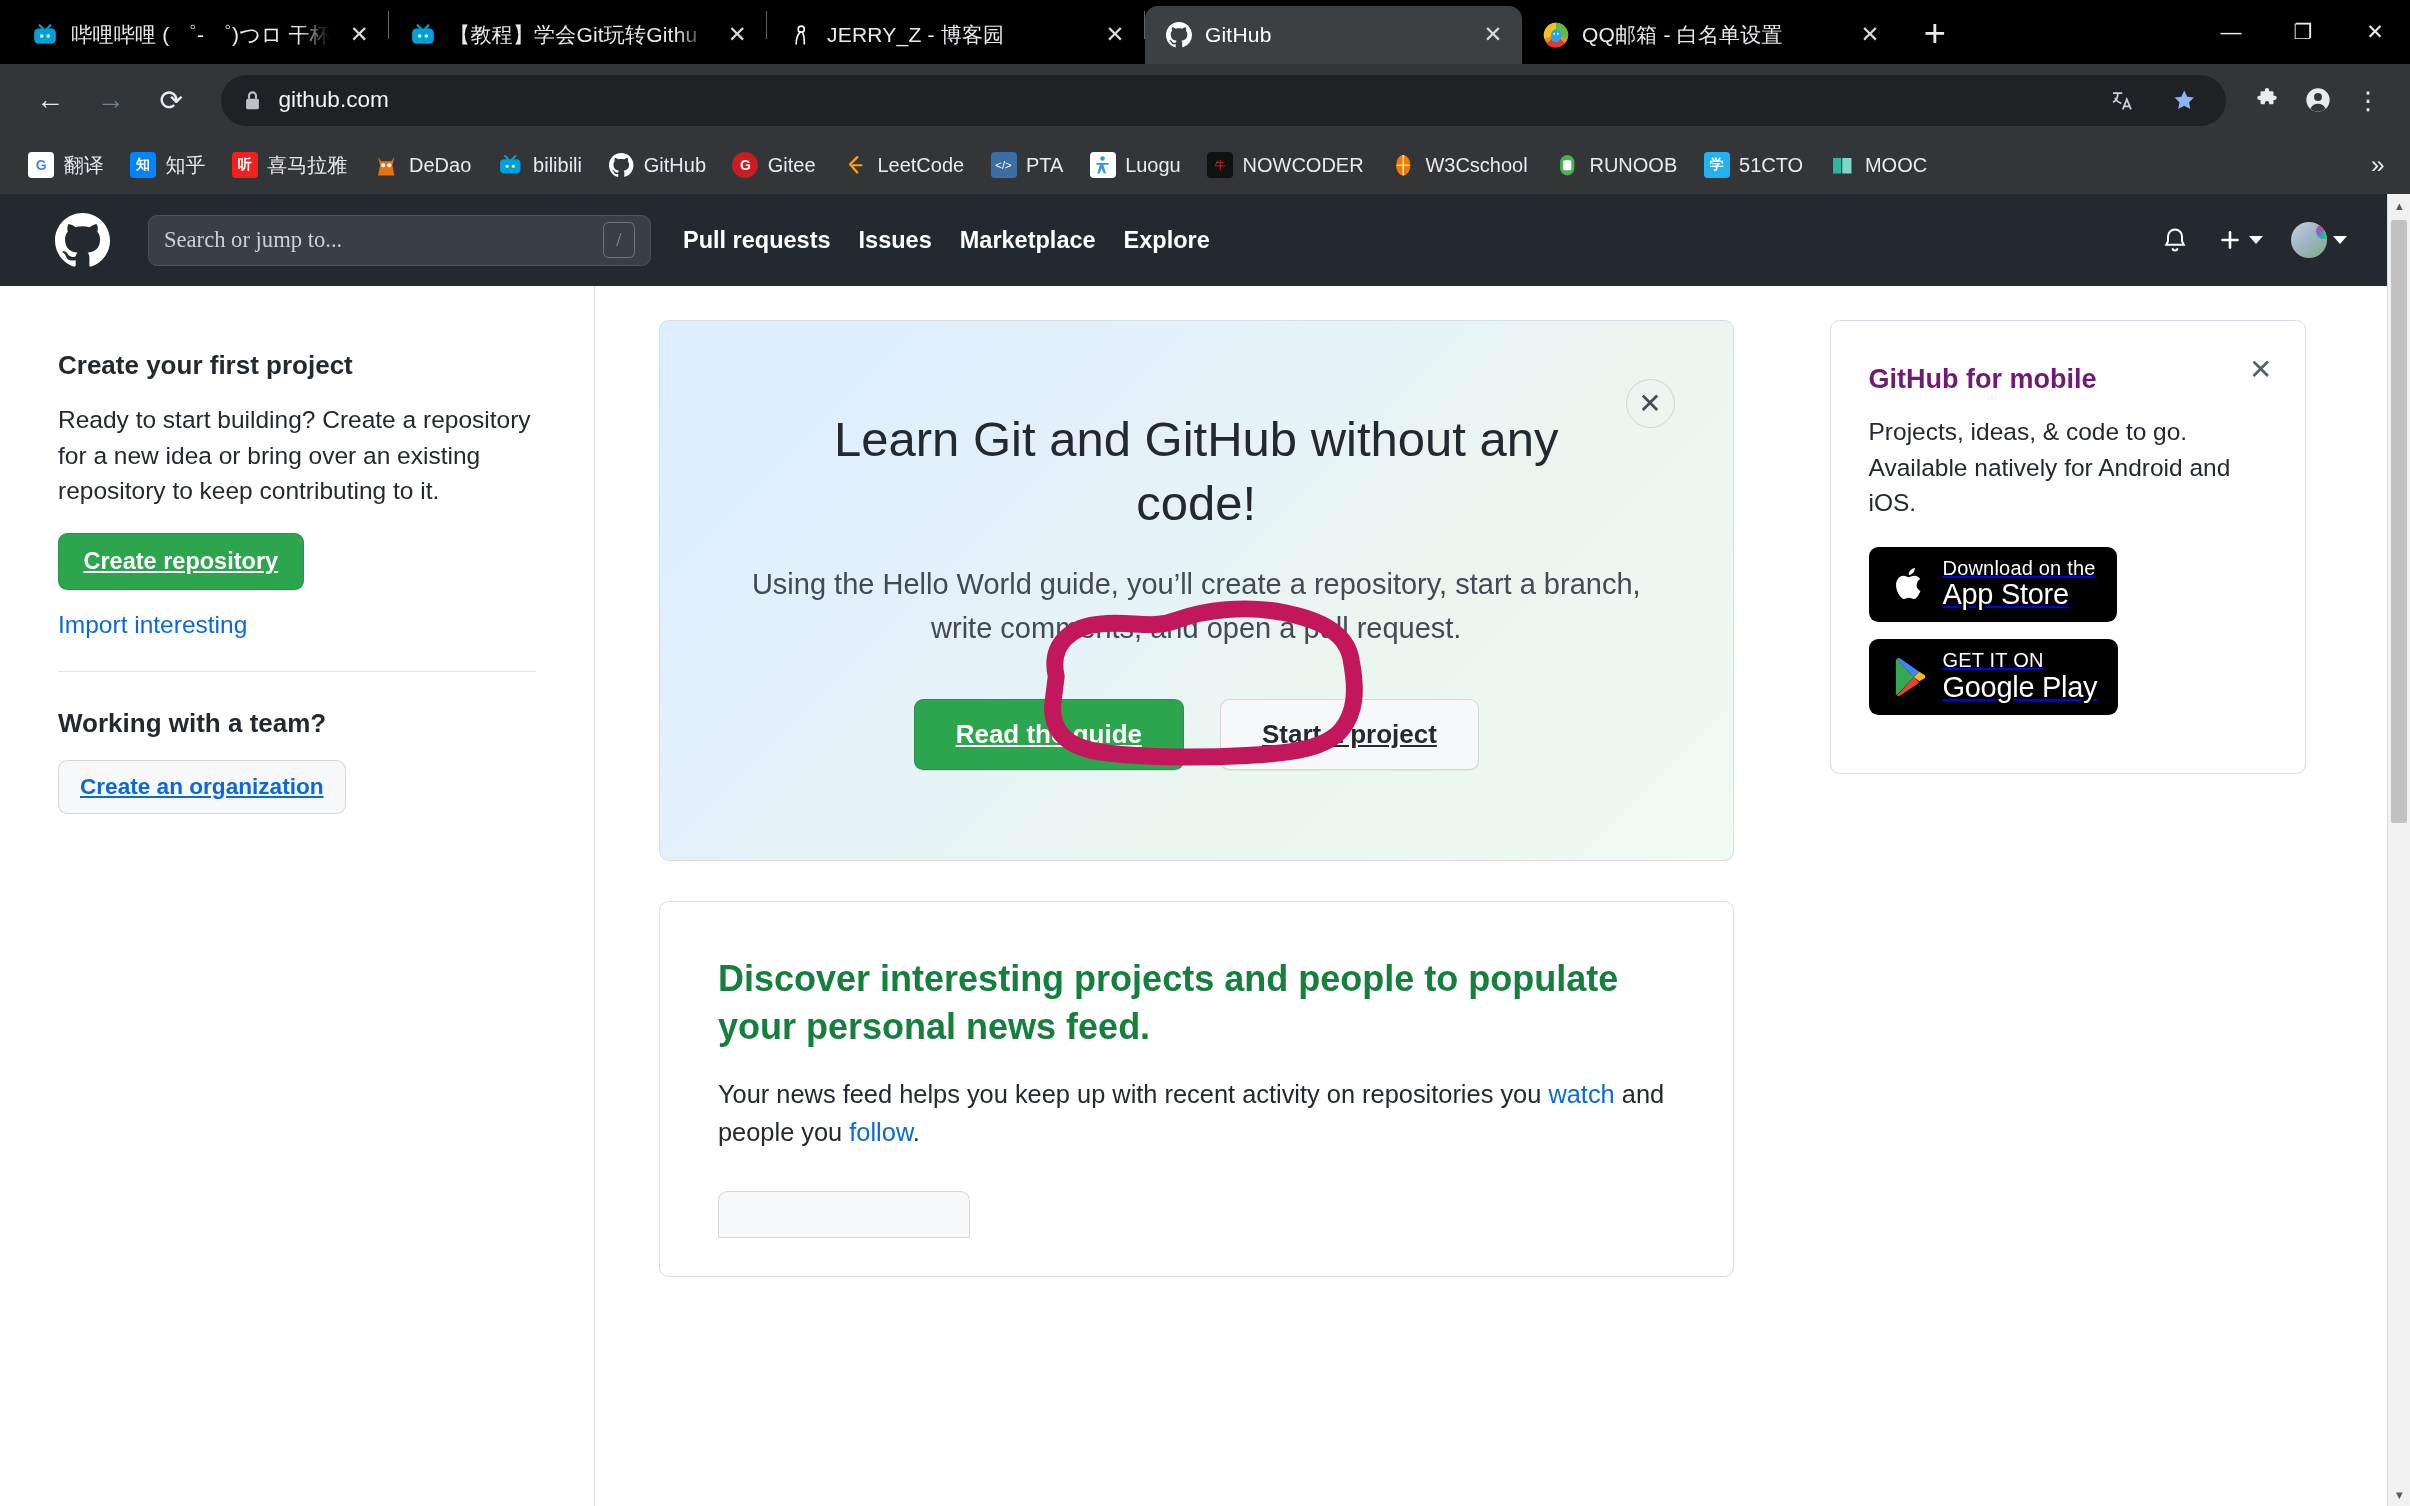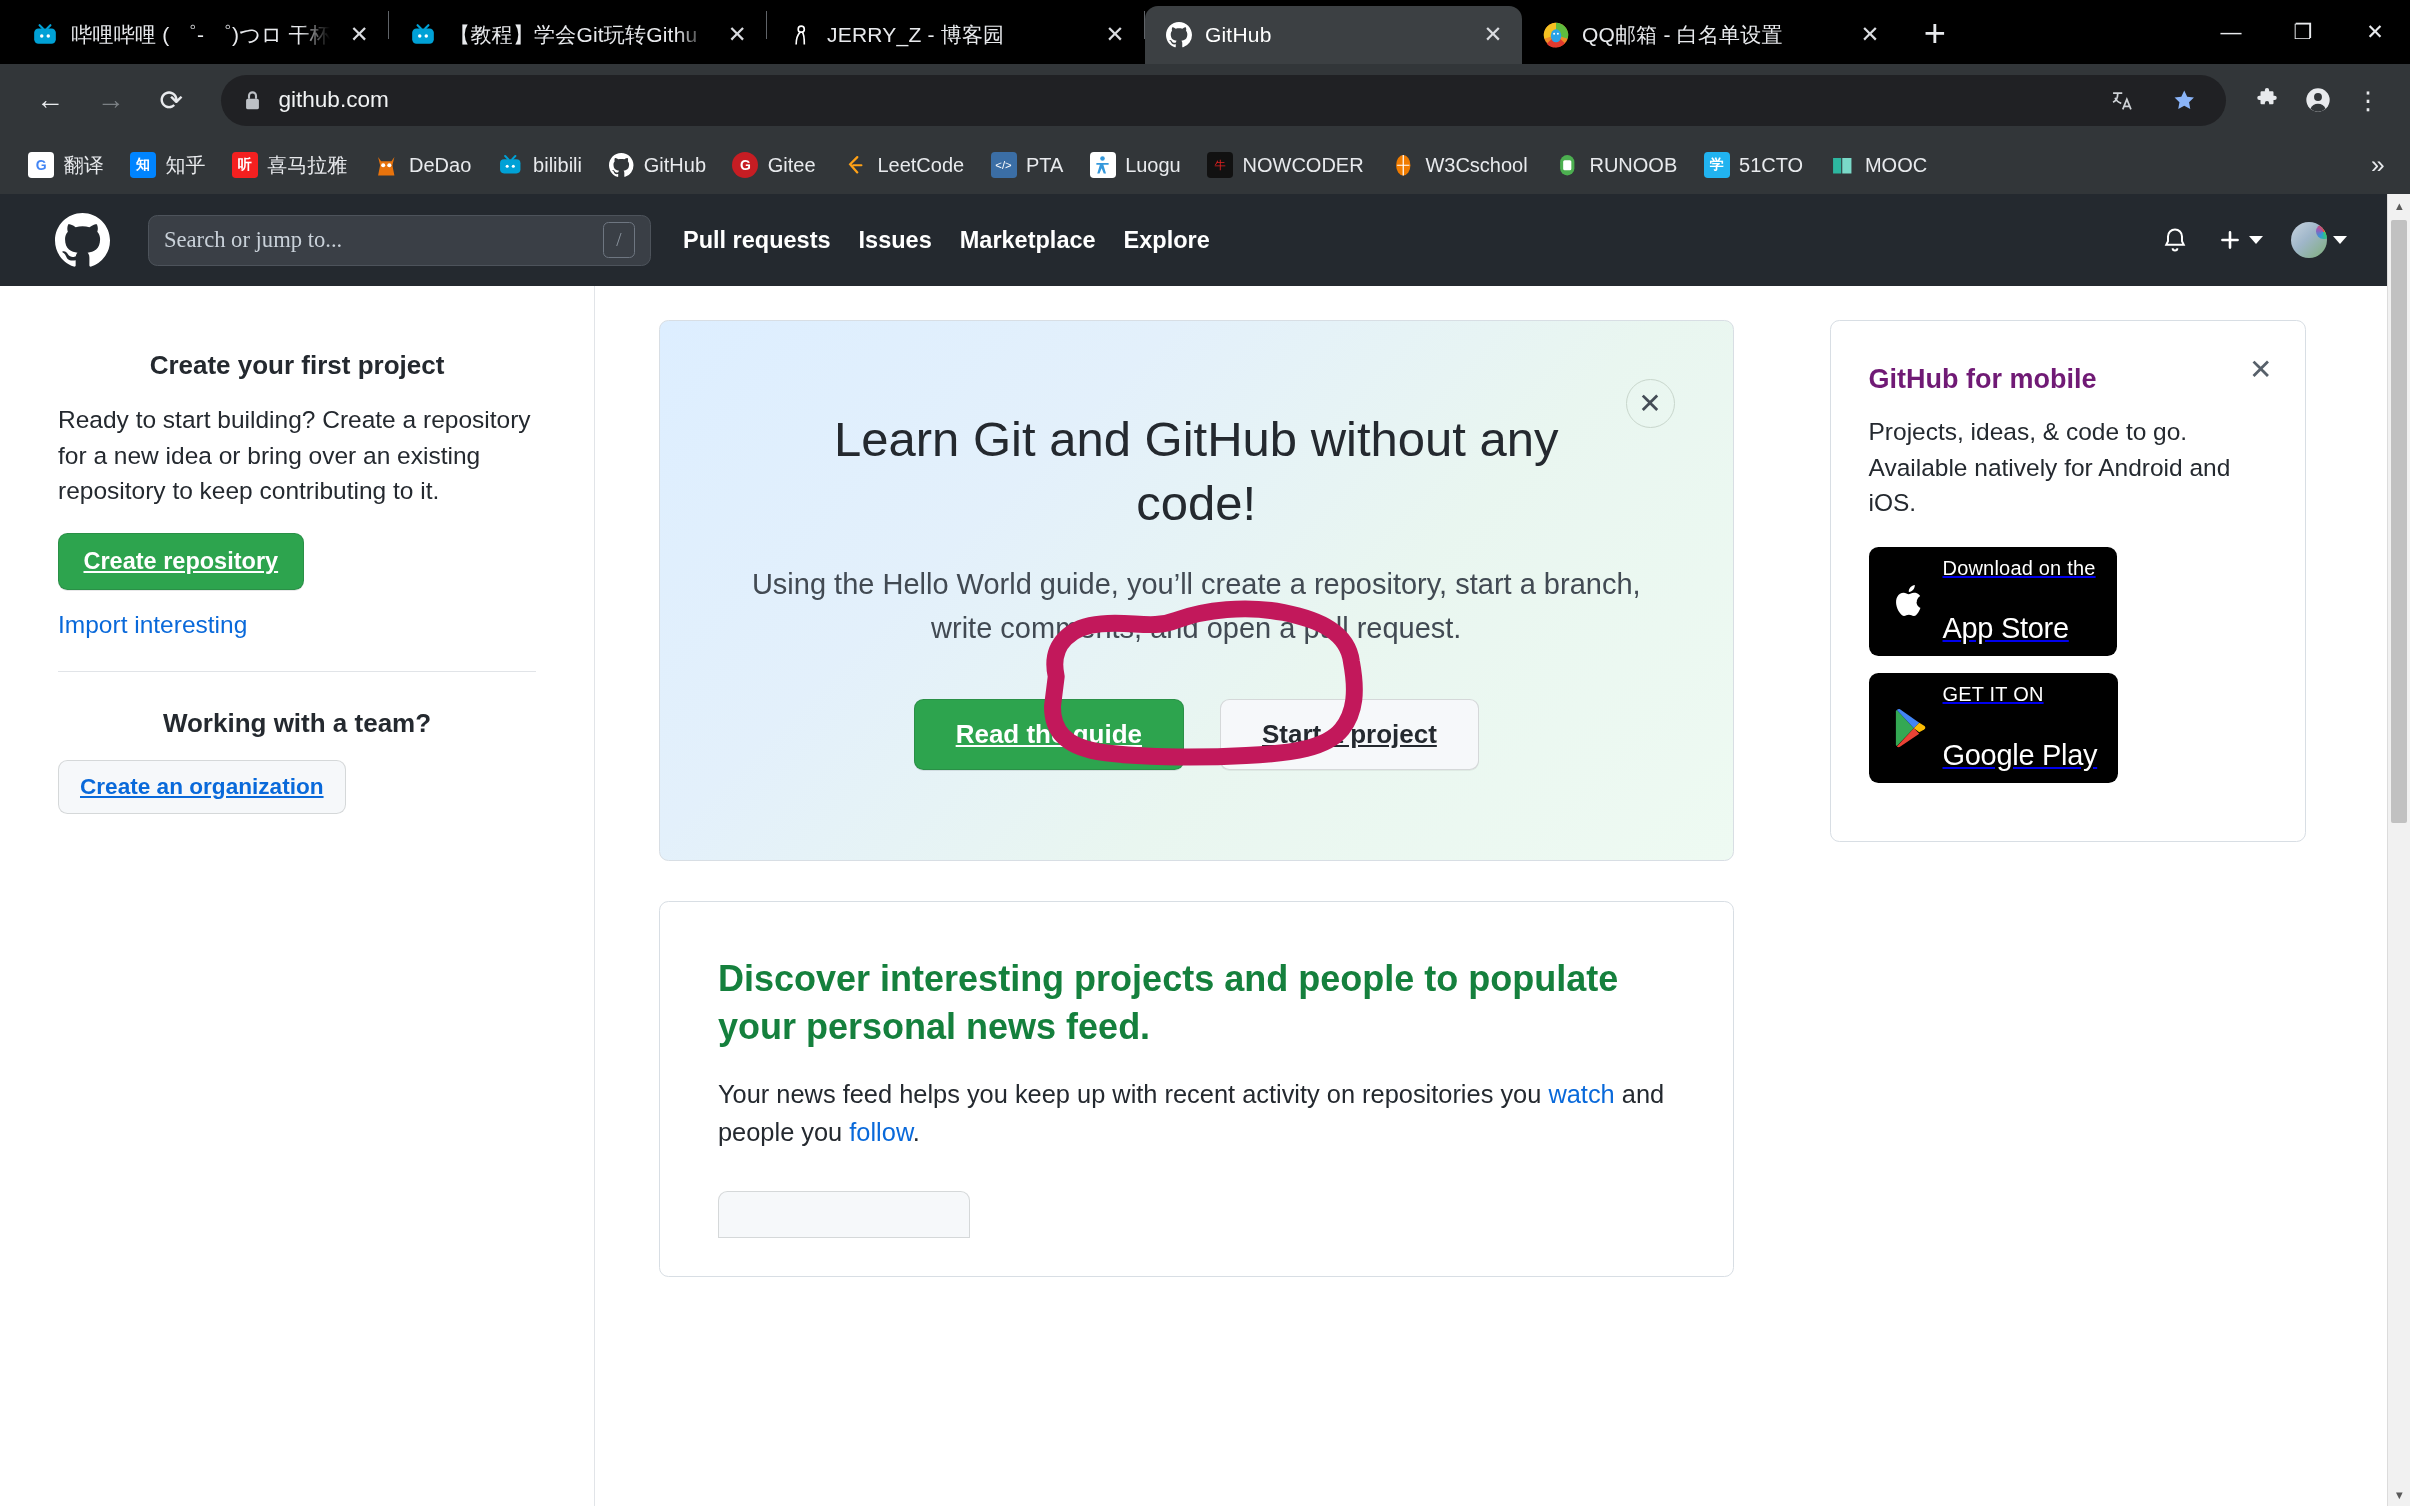--- a/index.html
+++ b/index.html
@@ -165,21 +165,21 @@
 
   .gh-body { display:flex; background:#ffffff; height: calc(100% - 92px); }
 
   
   .col-left {
     width: 595px; flex:0 0 595px;
     border-right: 0.9px solid #e1e4e8;
     padding: 64px 58px 0 58px;
     background:#ffffff;
   }
-  .col-left h3 { font-size: 26px; color:#24292f; font-weight:600; margin-bottom: 21px; text-align: center; }
+  .col-left h3 { font-size: 26px; color:#24292f; font-weight:600; margin-bottom: 21px; }
   .col-left p { font-size: 24.5px; line-height: 1.45; color:#24292f; margin-bottom: 24.5px; }
   .btn-green {
     display:inline-block;
     background:#2da44e; color:#ffffff;
     font-size:23.5px; font-weight:700;
     padding: 14px 24.5px;
     border-radius: 9.4px;
     border: 0.9px solid rgba(27,31,36,0.15);
     box-shadow: 0 0.9px 0 rgba(27,31,36,0.1);
   }
@@ -258,21 +258,21 @@
   .store-badge {
     background:#000000; border-radius:9.4px;
     display:flex; align-items:center; gap:13px;
     padding: 11.3px 21px;
     width: fit-content;
     margin-bottom: 17px;
   }
   .store-badge .glyph { width:40px; height:43px; display:flex; align-items:center; justify-content:center; }
   .store-badge .txt { color:#ffffff; line-height:1.08; }
   .store-badge .small { font-size:20px; display:block; letter-spacing:0.2px;}
-  .store-badge .big { font-size:29px; display:block; font-weight:500; letter-spacing:-0.3px;margin-top:34px;}
+  .store-badge .big { font-size:29px; display:block; font-weight:500; letter-spacing:-0.3px;}
 
   
   .pagescroll {
     width: 24.5px; flex:0 0 24.5px; background:#f1f1f1;
     display:flex; flex-direction:column; align-items:center;
     border-left:0.9px solid #dcdcdc;
   }
   .ps-arrow { width:24.5px; height:24.5px; display:flex; align-items:center; justify-content:center; color:#5a5a5a; font-size:11.3px;}
   .ps-thumb { width:16px; background:#c1c1c1; border-radius:1.9px; height:603px; margin:1.9px 0;}
   .ps-track { flex:1 1 auto; }

